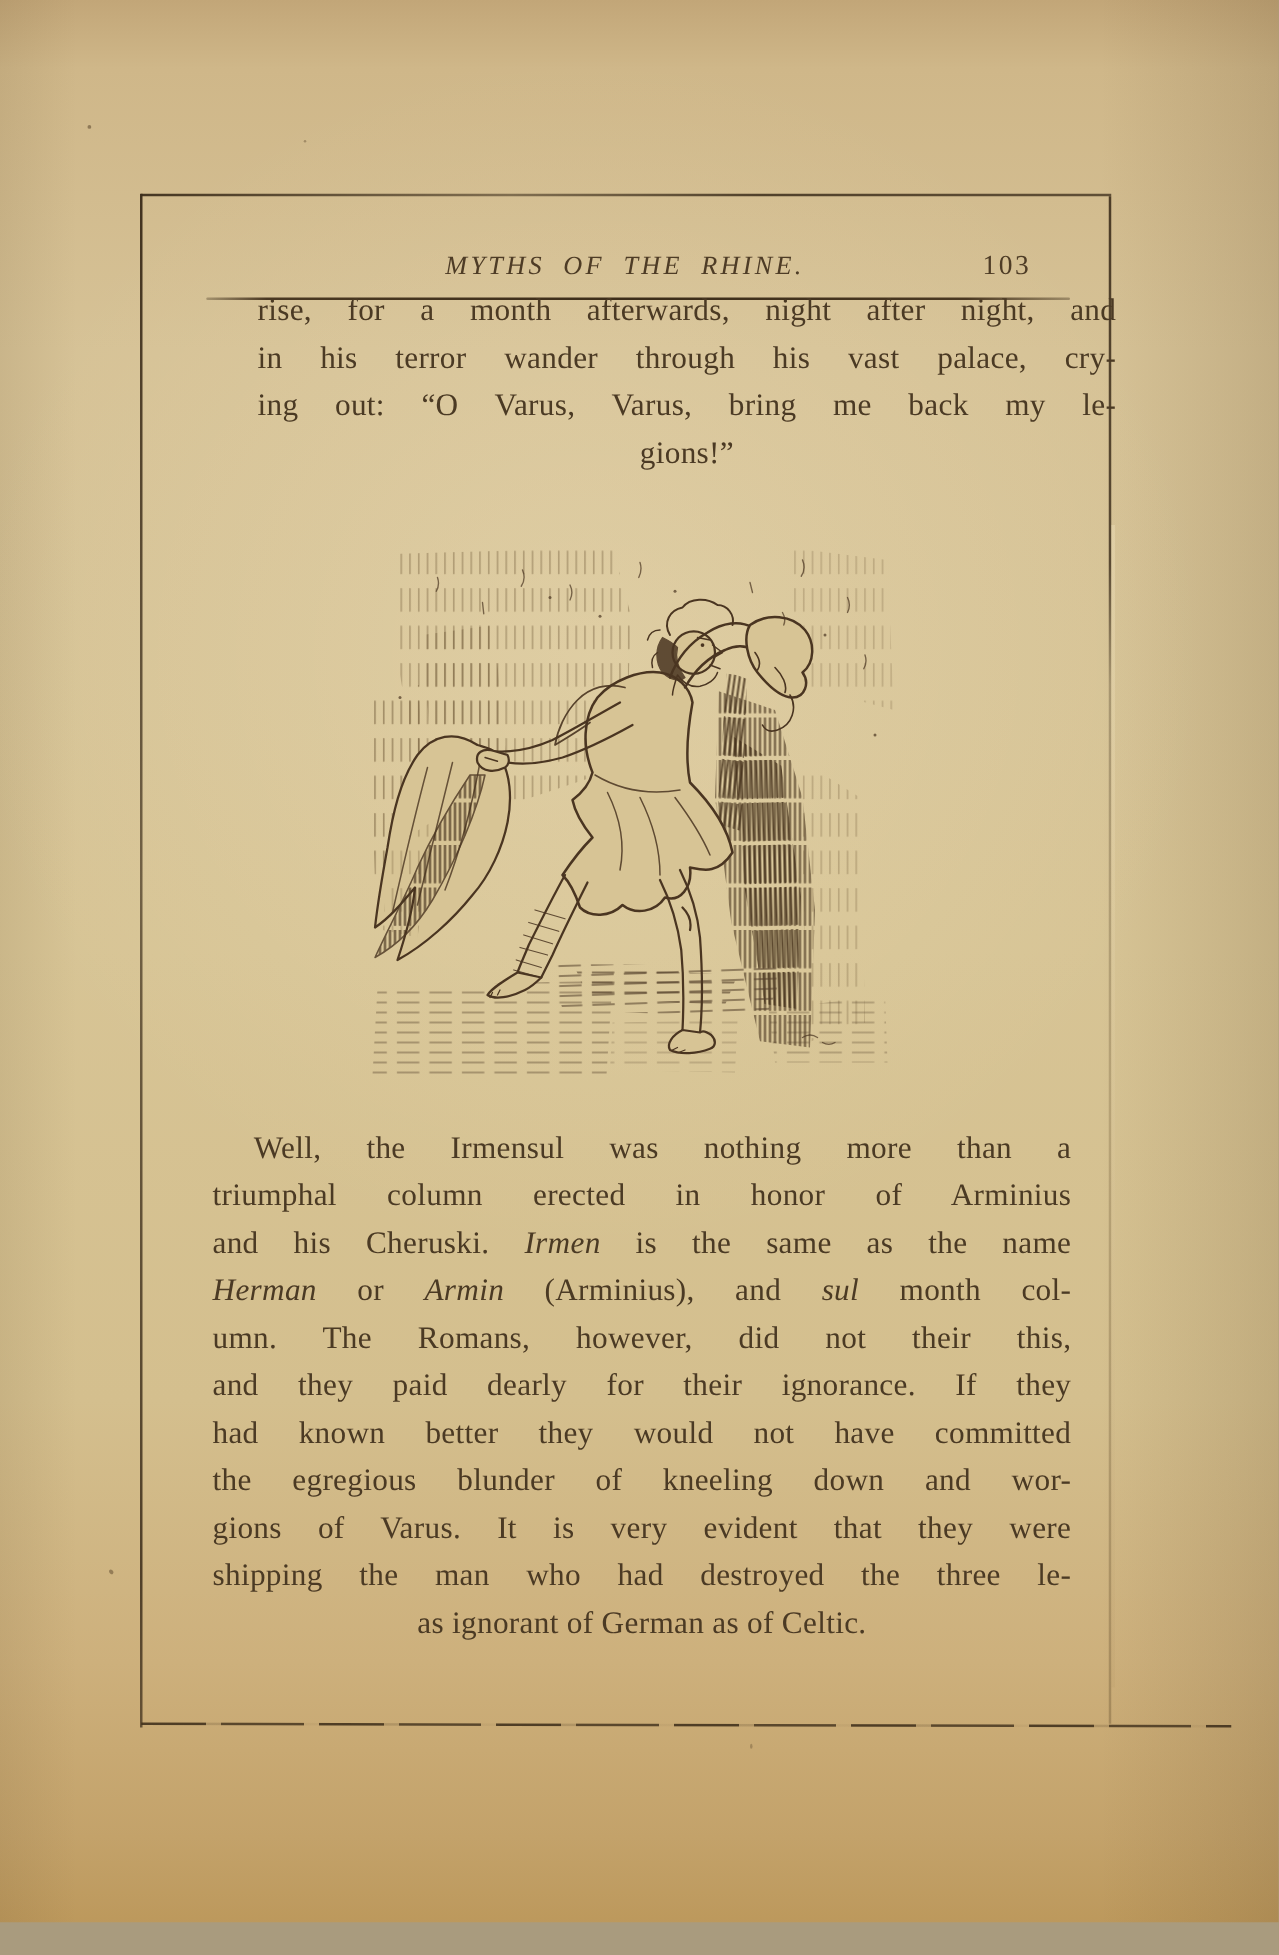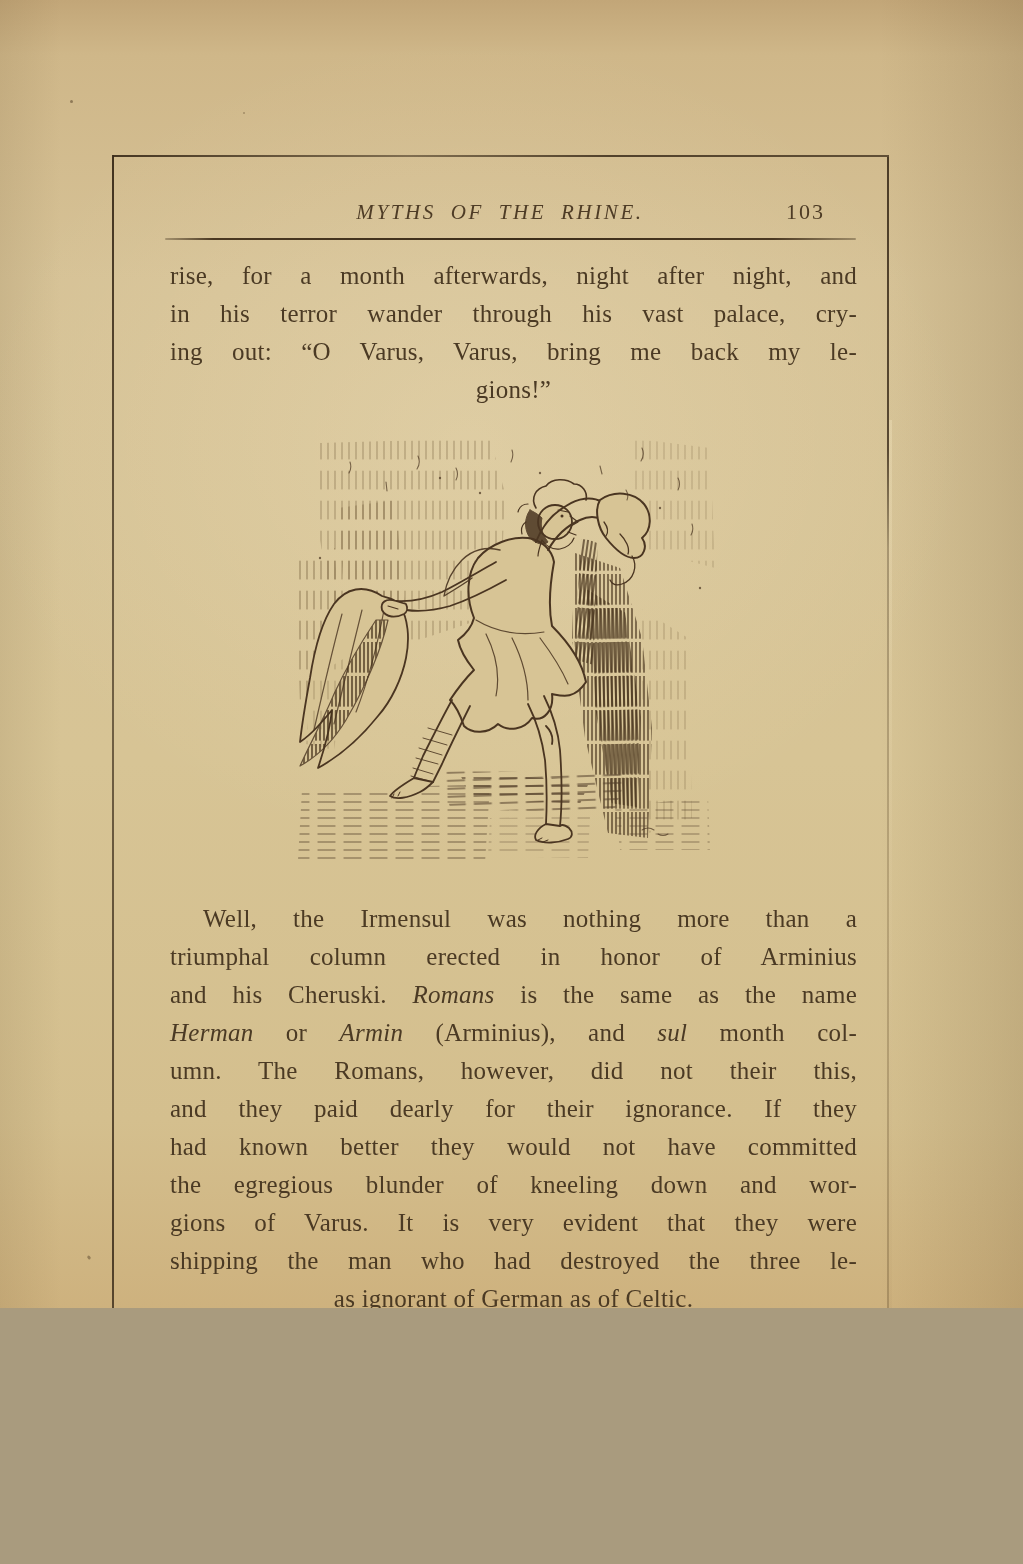--- a/index.html
+++ b/index.html
@@ -1,17 +1,17 @@
 <!DOCTYPE html>
 <html><head>
 <meta charset="utf-8">
 <style>
   html,body{margin:0;padding:0;background:#a99b7e;}
   .stage{
-    position:relative; width:1023px; height:1308px; overflow:hidden;
+    position:relative; width:1023px; height:1538px; overflow:hidden;
     font-family:"Liberation Serif","DejaVu Serif",serif;
     background:
       radial-gradient(ellipse 70% 45% at 46% 34%, rgba(255,246,216,.20), rgba(255,246,216,0) 70%),
       linear-gradient(90deg, rgba(90,66,34,.10) 0, rgba(90,66,34,0) 6%, rgba(90,66,34,0) 86%, rgba(90,66,34,.12) 97%, rgba(90,66,34,.16) 100%),
       linear-gradient(180deg, #c2a678 0px, #cfb789 55px, #d6c296 280px, #d7c495 760px, #d4bf8e 1120px, #cdb07c 1330px, #c3a26a 1470px, #ba9557 1564px);
   }
   
   .frame-top{position:absolute; left:113px; top:155px; width:776px; height:2px;
     background:linear-gradient(90deg, rgba(58,43,25,.92), rgba(58,43,25,.55) 38%, rgba(58,43,25,.85) 64%, rgba(58,43,25,.75));}
   .frame-left{position:absolute; left:112px; top:155px; width:2px; height:1227px;
@@ -30,21 +30,21 @@
     font-size:21px; letter-spacing:2.6px; word-spacing:7px;}
   .rh-page{position:absolute; right:32px; font-size:22px; letter-spacing:2px;}
   .rule{position:absolute; left:165px; top:238px; width:691px; height:2px; border-radius:1px;
     background:linear-gradient(90deg, rgba(72,56,34,.35), #4a3822 7%, #3c2d1a 52%, #4a3822 88%, rgba(72,56,34,.4));}
 
   .para{position:absolute; left:170px; width:687px; color:#4b3a24; font-size:25px; letter-spacing:.25px;}
   .tline{height:38px; line-height:38px; white-space:nowrap; text-align:center;}
   .tline.j{white-space:normal; text-align:justify; text-align-last:justify; text-justify:inter-word; word-spacing:2px;}
   .tline.indent{padding-left:33px;}
   .para i{font-style:italic;}
-  .para1{top:257px;}
+  .para1{top:230px;margin-left:36px;}
   .para2{top:900px;}
 
   .illo{position:absolute; left:290px; top:438px; width:430px; height:430px;}
   .illo path, .illo circle {vector-effect:non-scaling-stroke;}
 </style>
 </head>
 <body>
 
 <div class="stage">
 
@@ -154,21 +154,21 @@
       <circle cx="250" cy="35" r="1.2" fill="#4a3521" stroke="none"></circle>
       <circle cx="370" cy="70" r="1.2" fill="#4a3521" stroke="none"></circle>
       <circle cx="30" cy="120" r="1.2" fill="#4a3521" stroke="none"></circle>
       <circle cx="410" cy="150" r="1.2" fill="#4a3521" stroke="none"></circle>
     </g>
   </svg>
 
   <div class="para para2">
     <div class="tline j indent">Well, the Irmensul was nothing more than a</div>
     <div class="tline j">triumphal column erected in honor of Arminius</div>
-    <div class="tline j"><span>and his Cheruski.  </span><i>Romans</i><span> is the same as the name</span></div>
+    <div class="tline j"><span>and his Cheruski.  </span><i>Irmen</i><span> is the same as the name</span></div>
     <div class="tline j"><i>Herman</i><span> or </span><i>Armin</i><span> (Arminius), and </span><i>sul</i><span> month col-</span></div>
     <div class="tline j">umn.  The Romans, however, did not their this,</div>
     <div class="tline j">and they paid dearly for their ignorance.  If they</div>
     <div class="tline j">had known better they would not have committed</div>
     <div class="tline j">the egregious blunder of kneeling down and wor-</div>
     <div class="tline j">gions of Varus.  It is very evident that they were</div>
     <div class="tline j">shipping the man who had destroyed the three le-</div>
     <div class="tline">as ignorant of German as of Celtic.</div>
   </div>
 

